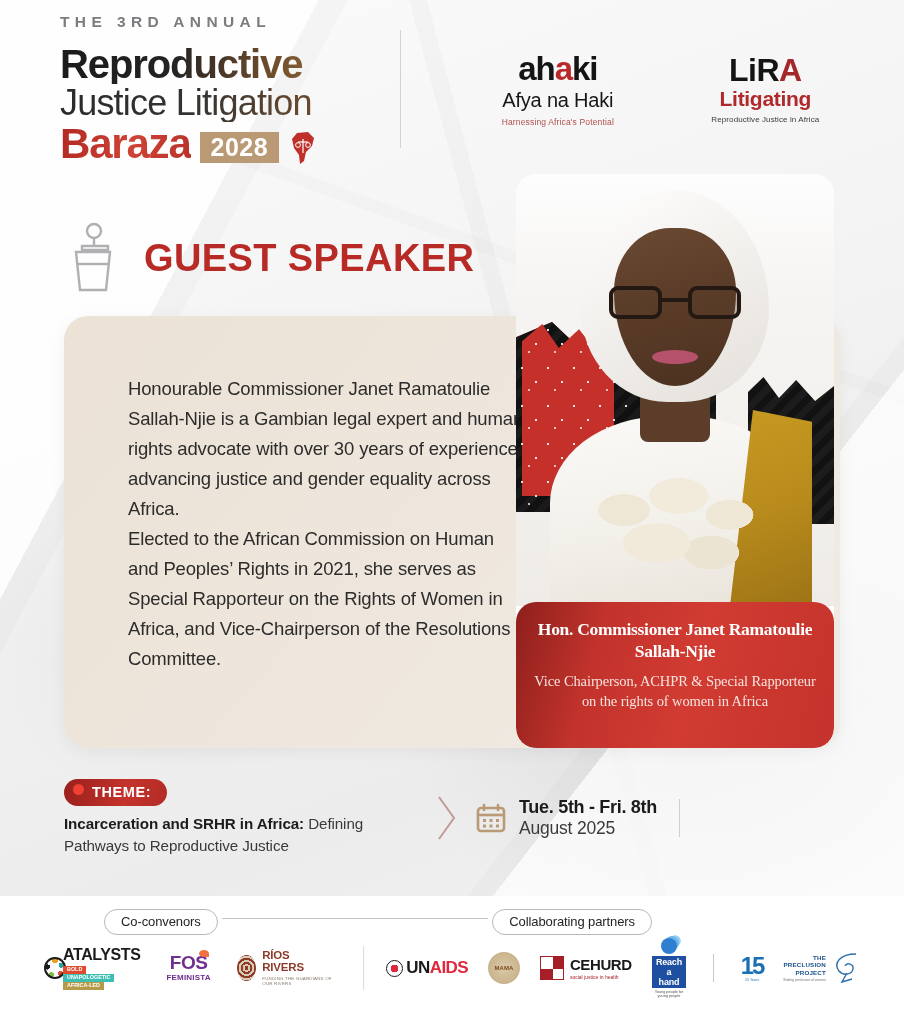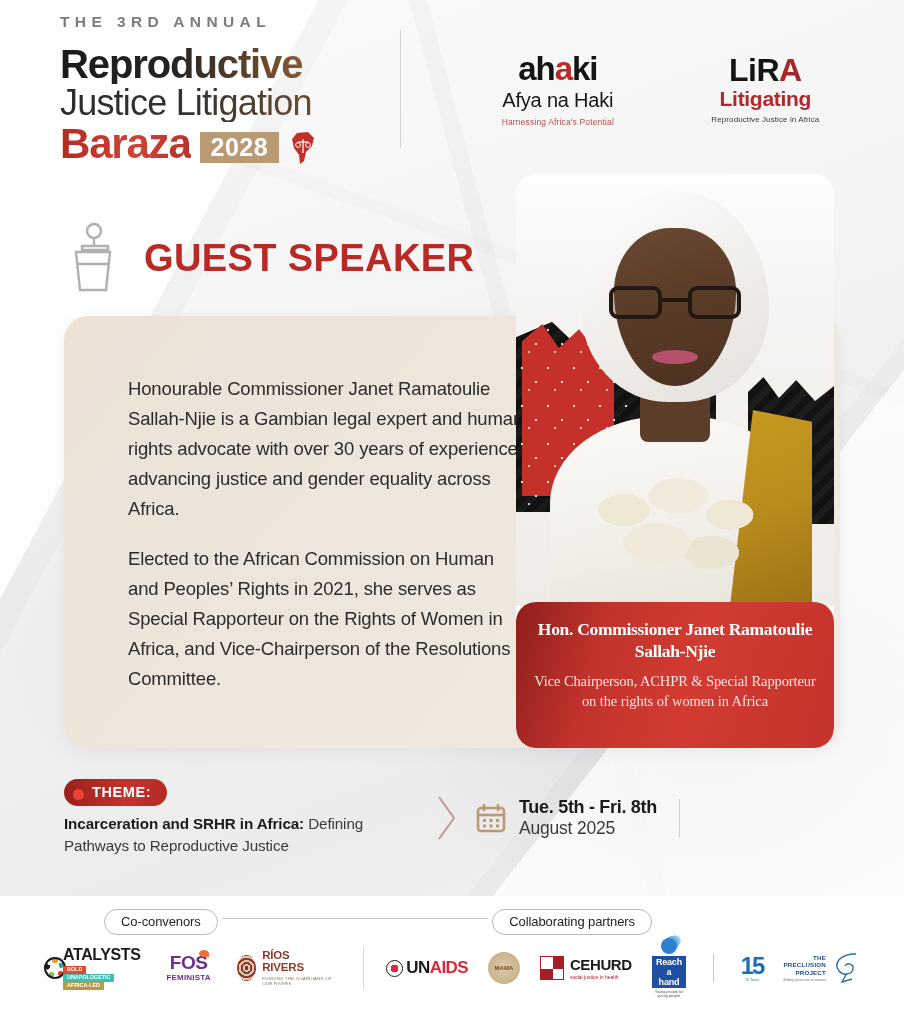--- a/index.html
+++ b/index.html
@@ -142,21 +142,21 @@
     position: absolute;
     top: 58px; left: 64px;
     width: 400px;
   }
   .bio p {
     font-size: 18.5px;
     line-height: 1.62;
     color: #2c2c2c;
     letter-spacing: -0.15px;
   }
-  .bio p + p { margin-top: 20px; }
+  .bio p + p { }
 
   
   .photo-panel {
     position: absolute;
     top: -142px; right: 6px;
     width: 318px; height: 574px;
     border-radius: 20px;
     overflow: hidden;
     background: #ffffff;
     font-family: Liberation Serif, serif;
@@ -304,21 +304,21 @@
   .theme-strip {
     position: absolute;
     top: 772px; left: 64px; right: 60px;
     height: 92px;
     display: flex;
     align-items: center;
   }
   .theme-block { width: 360px; }
   .theme-badge {
     display: inline-flex;
-    align-items: flex-end;
+    align-items: flex-start;
     gap: 8px;
     background: linear-gradient(100deg, #991f1b 0%, #c4332c 60%, #b32c26 100%);
     color: #fff;
     border-radius: 999px;
     padding: 5px 16px 6px 9px;
     font-size: 14.5px;
     font-weight: 800;
     letter-spacing: 0.6px;
     margin-bottom: 7px;
   }

